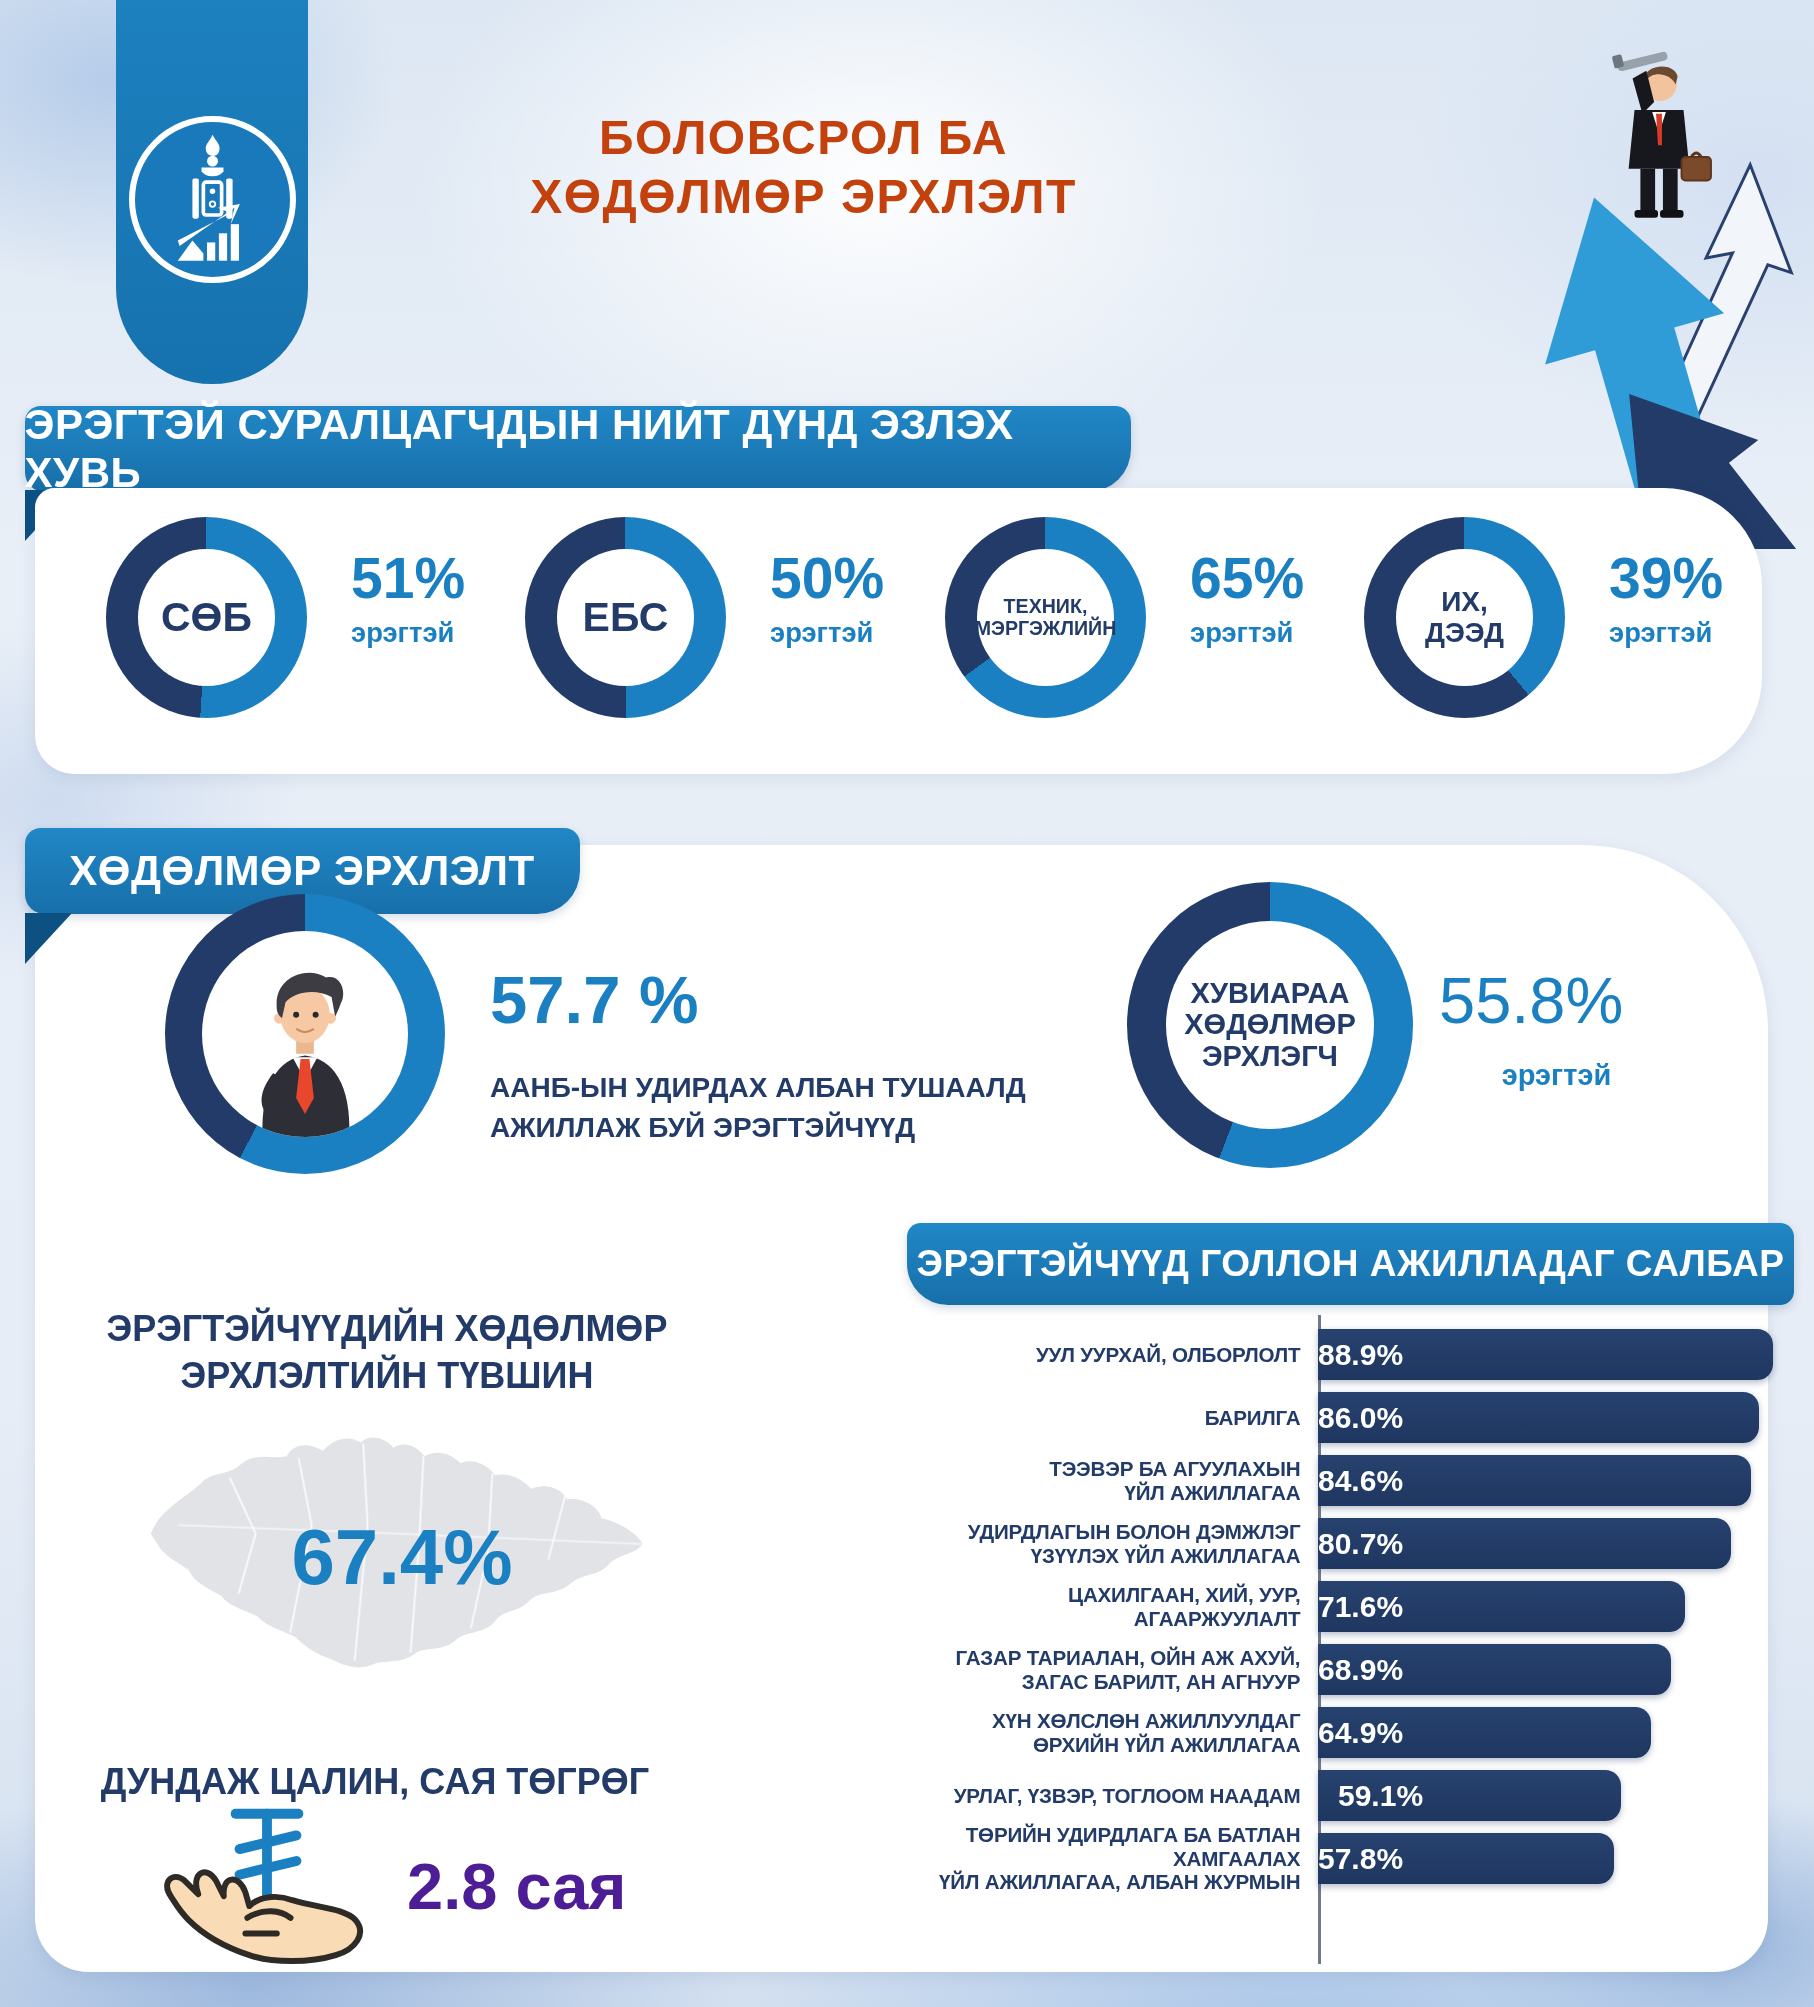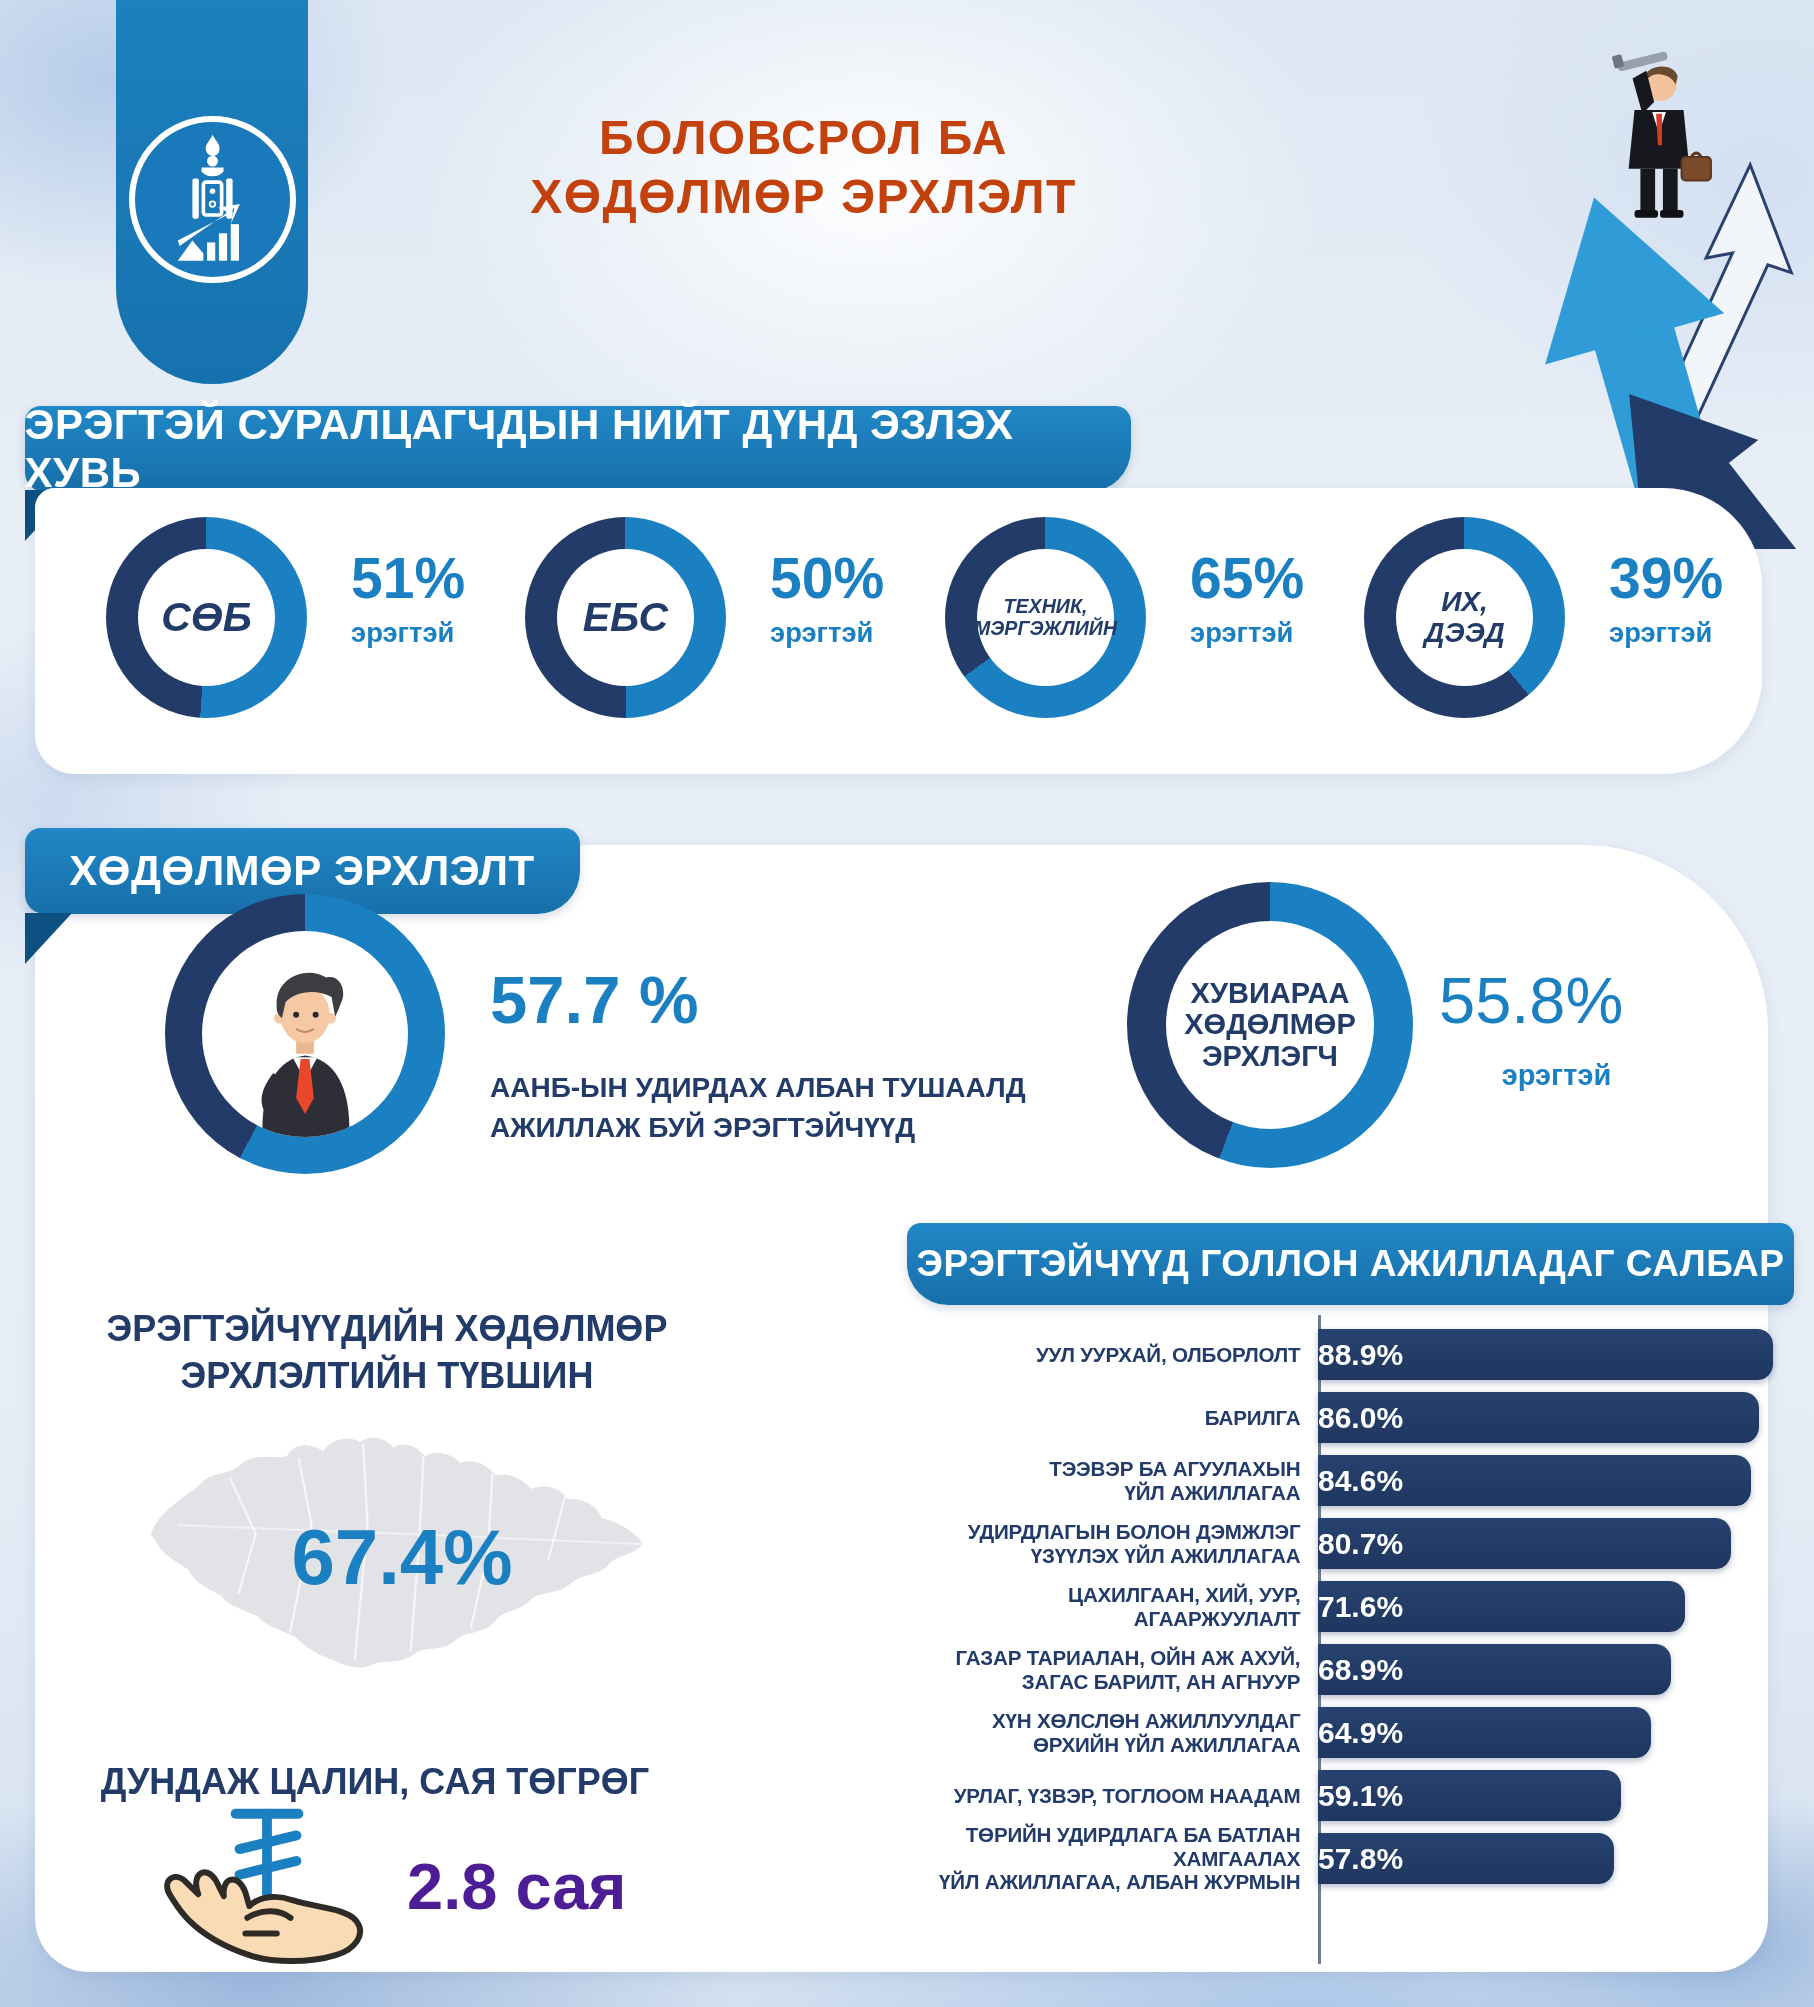--- a/index.html
+++ b/index.html
@@ -66,21 +66,21 @@
   .card-1{ left:35px; top:488px; width:1727px; height:286px; border-radius:19.6px 98px 98px 39px; }
   .card-2{ left:35px; top:845px; width:1733px; height:1127px; border-radius:19.6px 186px 54px 54px; }
 
   
   .donut{ position:absolute; border-radius:50%; }
   .donut::after{ content:""; position:absolute; inset:32px; background:#fff; border-radius:50%; }
   .donut .dlabel{
     position:absolute; inset:0; z-index:2; display:flex; align-items:center; justify-content:center;
     text-align:center; color:#223b68; font-weight:700; line-height:1.08;
   }
-  .donut-sm{ width:201px; height:201px; top:29px;font-style:italic; }
+  .donut-sm{ width:201px; height:201px; top:29px; }
   .d1{ left:71px; }  .d2{ left:490px; } .d3{ left:910px; } .d4{ left:1329px; }
   .d1 .dlabel,.d2 .dlabel{ font-size:41px; }
   .d3 .dlabel{ font-size:19.6px; }
   .d4 .dlabel{ font-size:28px; }
   .donut-text{ position:absolute; top:59px; width:196px; color:#1b80c2; }
   .t1{ left:316px; } .t2{ left:735px; } .t3{ left:1155px; } .t4{ left:1574px; }
   .donut-text .val{ font-size:57px; font-weight:700; line-height:1.1; }
   .donut-text .sub{ font-size:27.4px; font-weight:700; margin-top:7.8px; }
 
   
@@ -365,21 +365,21 @@
 ӨРХИЙН ҮЙЛ АЖИЛЛАГАА</div>
       <div class="btrack">
           <div class="bar" style="width: 72.9213%;">
             <span>64.9%</span>
           </div>
         </div>
     </div>
     <div class="brow">
       <div class="blabel pre">УРЛАГ, ҮЗВЭР, ТОГЛООМ НААДАМ</div>
       <div class="btrack">
-          <div class="bar" style="width: 66.4045%;">
+          <div class="bar" style="width: 66.4045%; padding-left: 20px;">
             <span>59.1%</span>
           </div>
         </div>
     </div>
     <div class="brow">
       <div class="blabel pre">ТӨРИЙН УДИРДЛАГА БА БАТЛАН ХАМГААЛАХ
 ҮЙЛ АЖИЛЛАГАА, АЛБАН ЖУРМЫН</div>
       <div class="btrack">
           <div class="bar" style="width: 64.9438%;">
             <span>57.8%</span>

